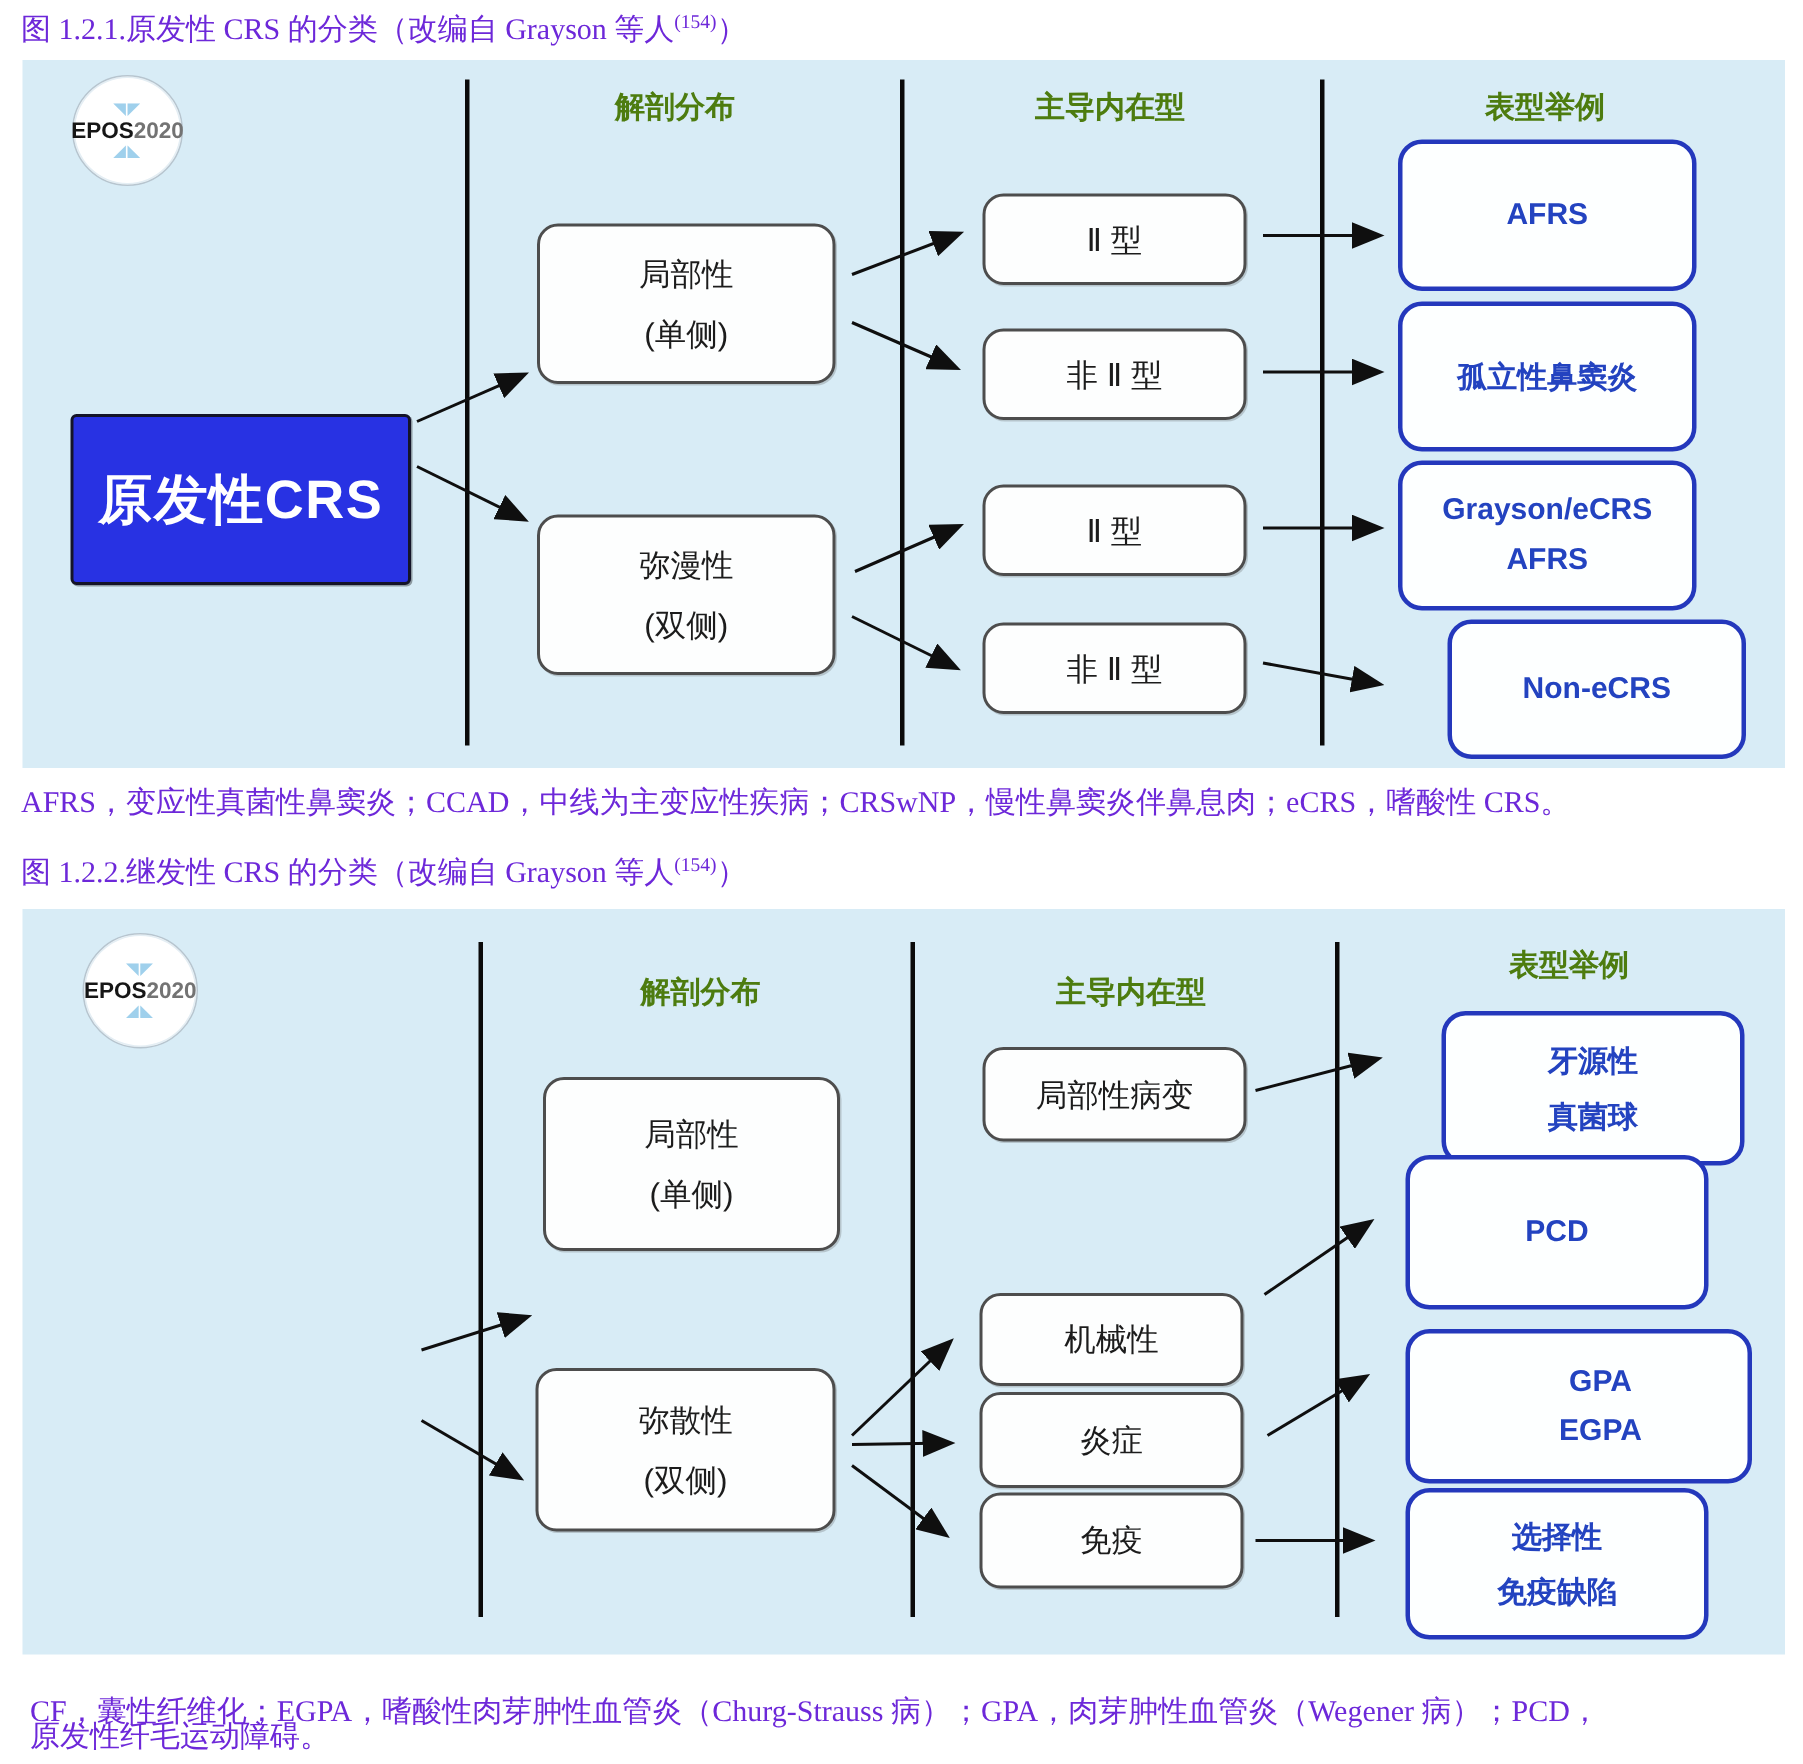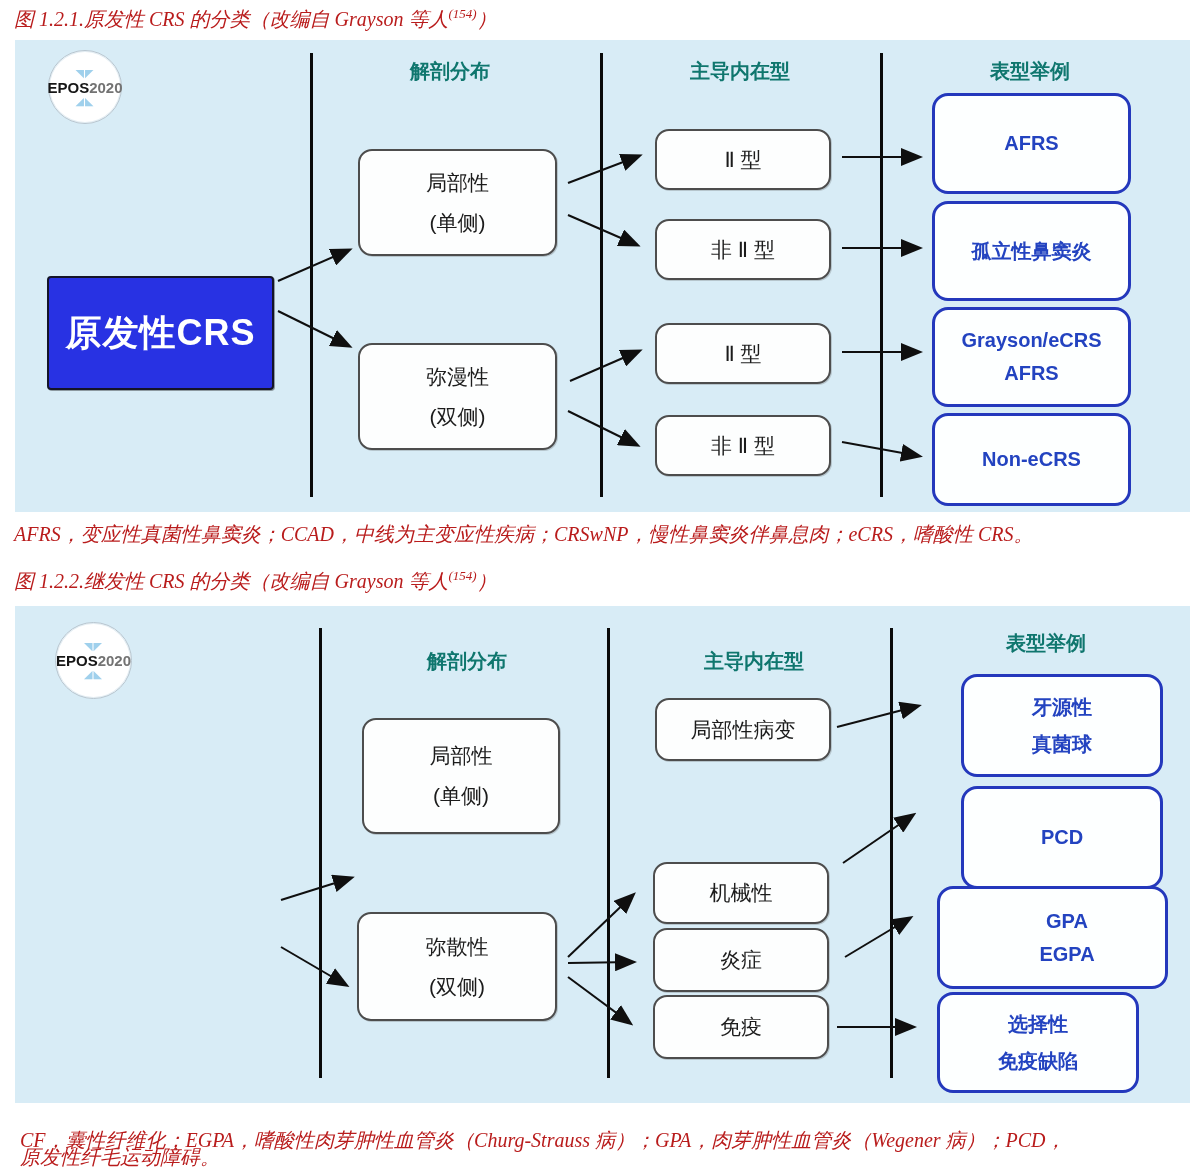--- a/index.html
+++ b/index.html
@@ -1,22 +1,22 @@
 <!DOCTYPE html>
 <html><head>
 <meta charset="utf-8">
 <style>
   html,body{margin:0;padding:0;background:#ffffff;width:1202px;height:1176px;overflow:hidden;}
   #page{position:relative;width:1202px;height:1176px;background:#ffffff;font-family:"Liberation Serif",serif;color:#000;}
-  .doc-text{position:absolute;font-size:20px;color:#b91c1c;white-space:nowrap;font-style:italic;}
+  .doc-text{position:absolute;font-size:20px;color:#6d28d9;white-space:nowrap;}
   .doc-text sup{font-size:13px;}
   .fig{position:absolute;background:#d8ecf6;}
   .fig *{font-family:"Liberation Sans",sans-serif;}
   .vline{position:absolute;width:3px;background:#0a0a0a;}
-  .colhead{position:absolute;width:200px;text-align:center;font-weight:bold;font-size:20px;color:#0f766e;}
+  .colhead{position:absolute;width:200px;text-align:center;font-weight:bold;font-size:20px;color:#4d7c0f;}
   .rootbox{position:absolute;display:flex;align-items:center;justify-content:center;color:#fff;font-weight:bold;border:2px solid #141428;box-shadow:1px 1px 0 rgba(0,0,0,.35);}
   .root1{background:#2832e3;border-radius:4px;font-size:36px;letter-spacing:1px;margin-top:31px;}
   .root2{background:#0e2b8d;border-radius:16px;font-size:27px;letter-spacing:1px;}
   .wbox{position:absolute;background:#fdfefe;border:2px solid #4d4d4d;border-radius:14px;display:flex;flex-direction:column;align-items:center;justify-content:center;gap:12px;font-size:21px;color:#1c1c1c;box-shadow:1px 1px 0 rgba(80,80,80,.25);}
   .pbox{position:absolute;background:#fdffff;border:3px solid #2438bc;border-radius:16px;display:flex;flex-direction:column;align-items:center;justify-content:center;gap:10px;font-size:20px;font-weight:bold;color:#2343c0;}
   .pbox span:empty,.wbox span:empty{display:none;}
   .arrows{position:absolute;left:0;top:0;pointer-events:none;}
   .logo{position:absolute;background:#fff;border-radius:50%;border:1px solid #b7c5cf;display:flex;flex-direction:column;align-items:center;justify-content:center;line-height:1;box-shadow:0 0 0 1px #e4eef4 inset;}
   .logo .orn{color:#9fd0ec;font-size:11px;letter-spacing:1px;}
   .logo .word{font-size:15px;font-weight:bold;color:#161616;margin:1px 0;}
@@ -74,21 +74,21 @@
 
     </div>
     <div class="pbox" style="left:917px;top:161px;width:193px;height:94px;">
       <span>孤立性鼻窦炎</span>
 
     </div>
     <div class="pbox" style="left:917px;top:267px;width:193px;height:94px;">
       <span>Grayson/eCRS</span>
       <span>AFRS</span>
     </div>
-    <div class="pbox" style="left:917px;top:373px;width:193px;height:87px;">
+    <div class="pbox" style="left:950px;top:373px;width:193px;height:87px;">
       <span>Non-eCRS</span>
 
     </div>
 
     <svg class="arrows" width="1175" height="472">
       <defs>
         <marker id="ah1" markerWidth="11" markerHeight="9" refX="9" refY="4.5" orient="auto">
           <path d="M0,0 L11,4.5 L0,9 z" fill="#0f0f0f"></path>
         </marker>
       </defs>
@@ -147,21 +147,21 @@
         <span>炎症</span>
       </div>
     <div class="wbox" style="left:638px;top:389px;width:172px;height:60px;">
         <span>免疫</span>
       </div>
 
     <div class="pbox" style="left:922px;top:68px;width:196px;height:97px;margin-left:24px;">
       <span>牙源性</span>
       <span>真菌球</span>
     </div>
-    <div class="pbox" style="left:922px;top:180px;width:196px;height:97px;margin-left:24px;">
+    <div class="pbox" style="left:922px;top:164px;width:196px;height:97px;">
       <span>PCD</span>
 
     </div>
     <div class="pbox" style="left:922px;top:280px;width:196px;height:97px;padding-left:29px;">
       <span>GPA</span>
       <span>EGPA</span>
     </div>
     <div class="pbox" style="left:922px;top:386px;width:196px;height:95px;text-align:center;">
       <span>选择性</span>
       <span>免疫缺陷</span>

